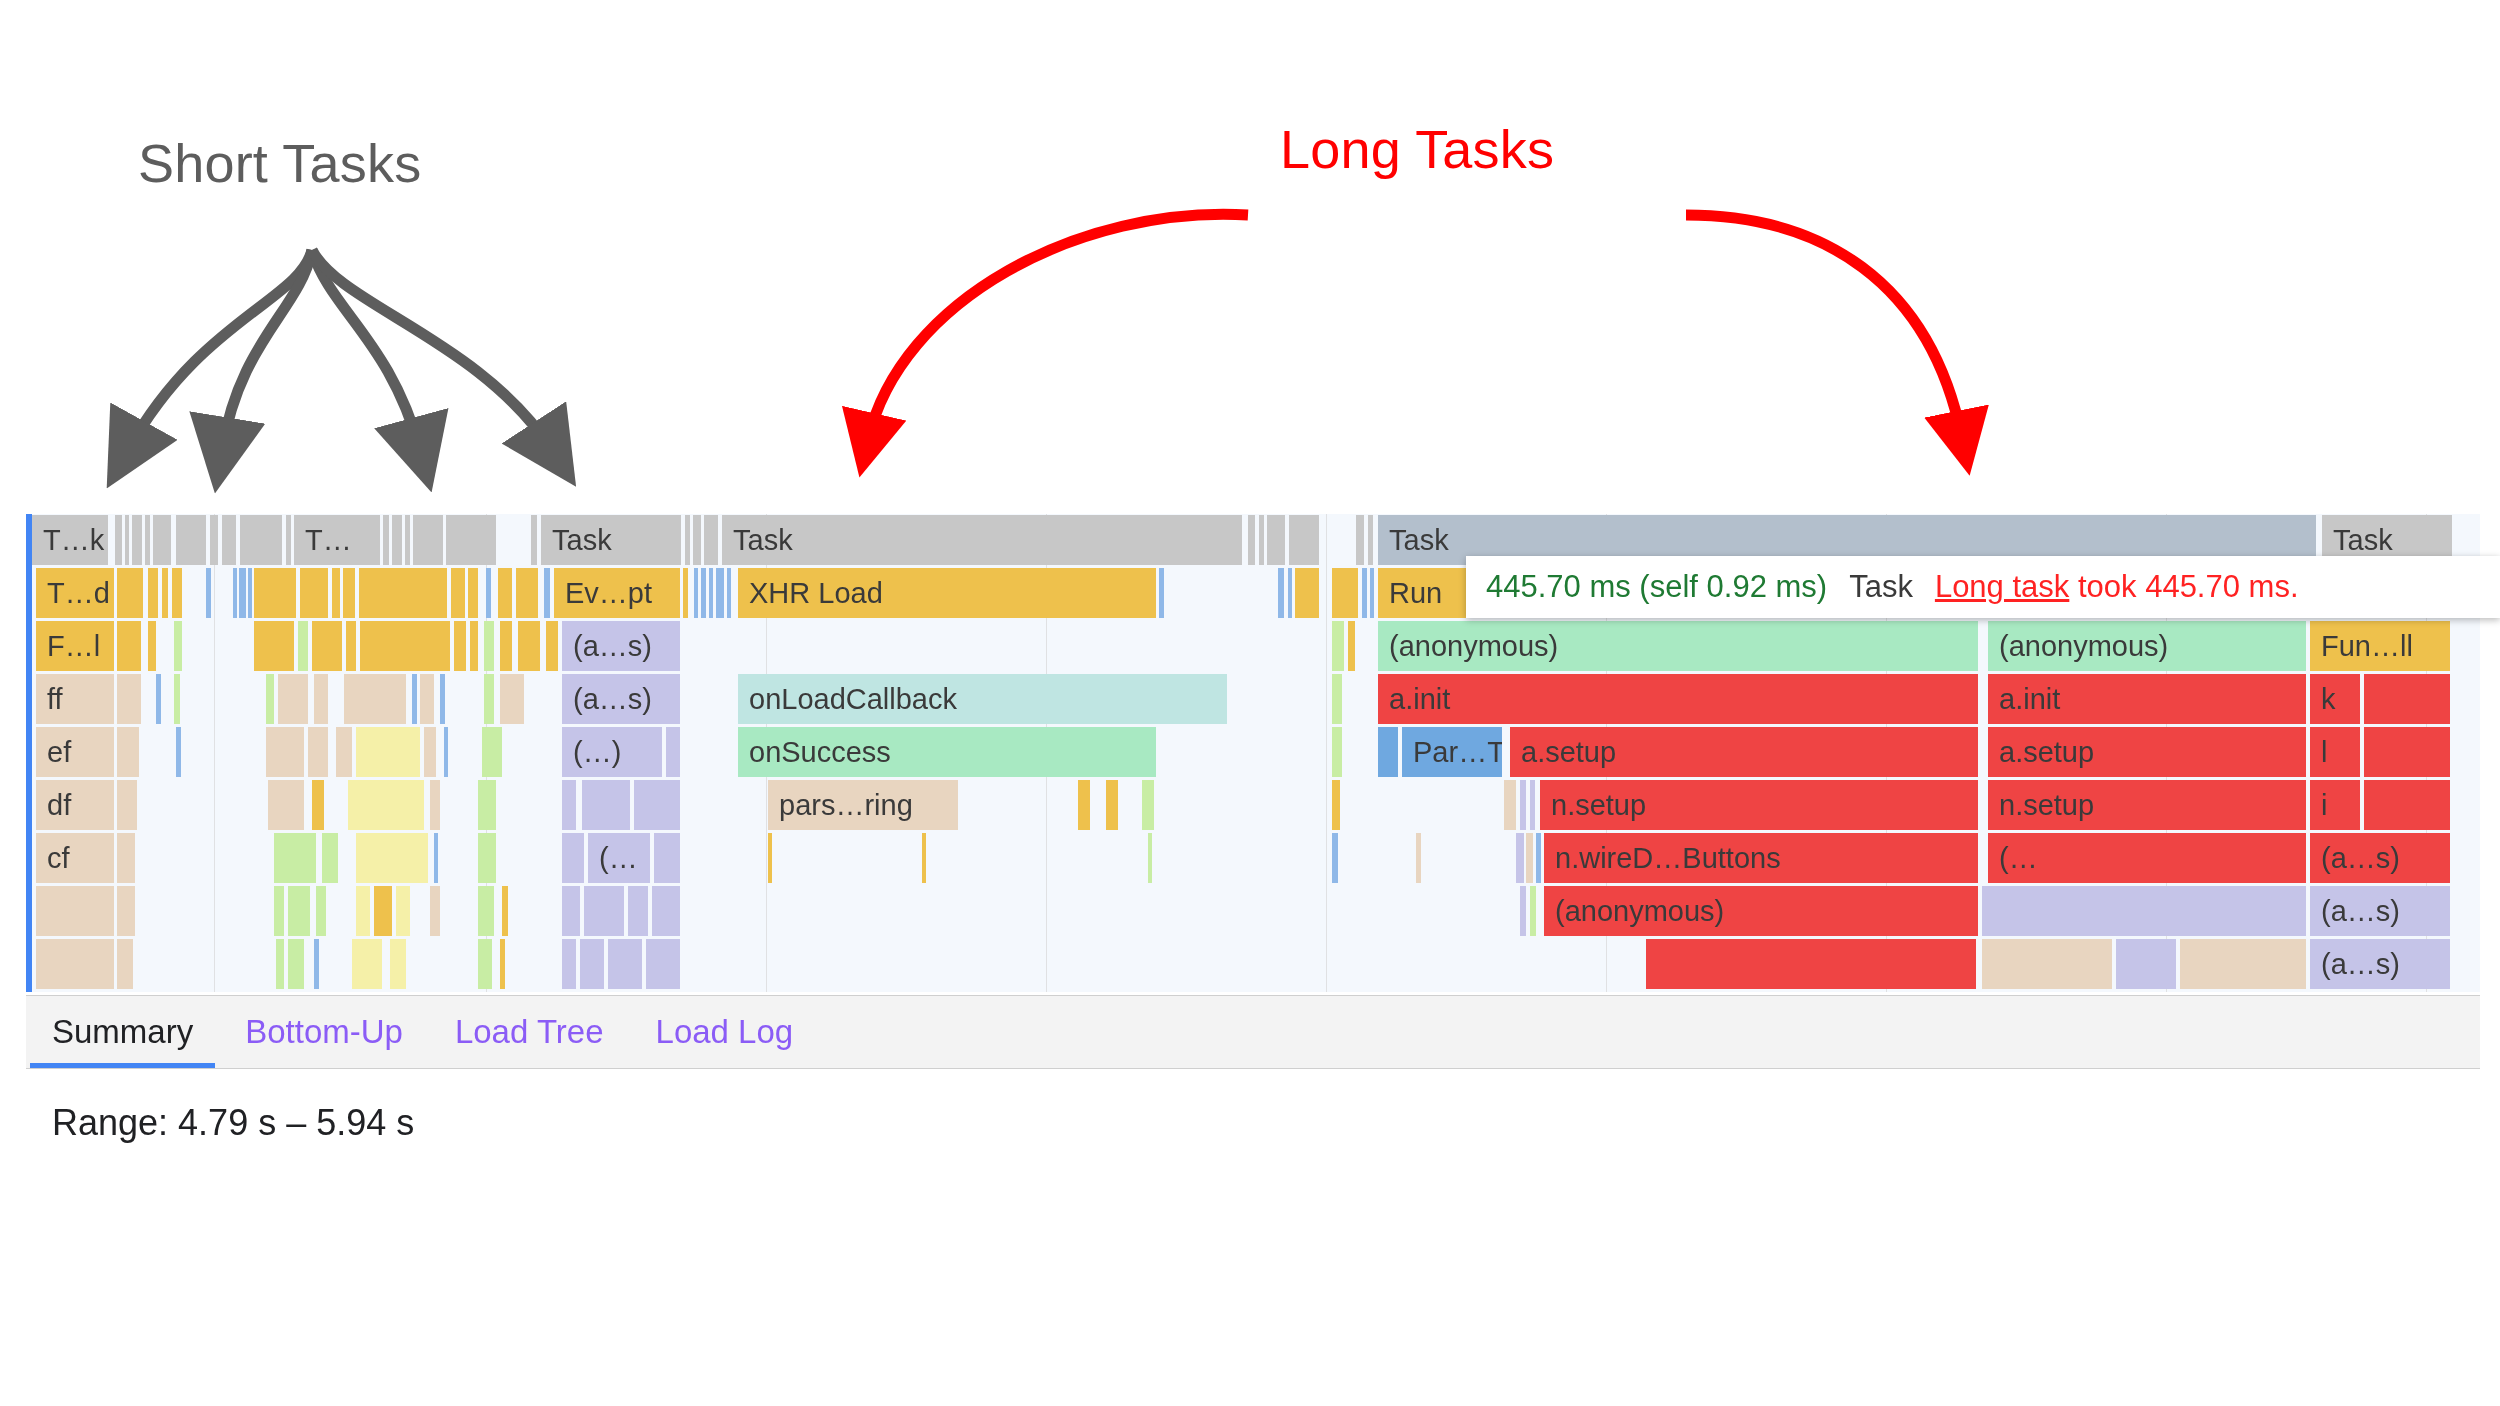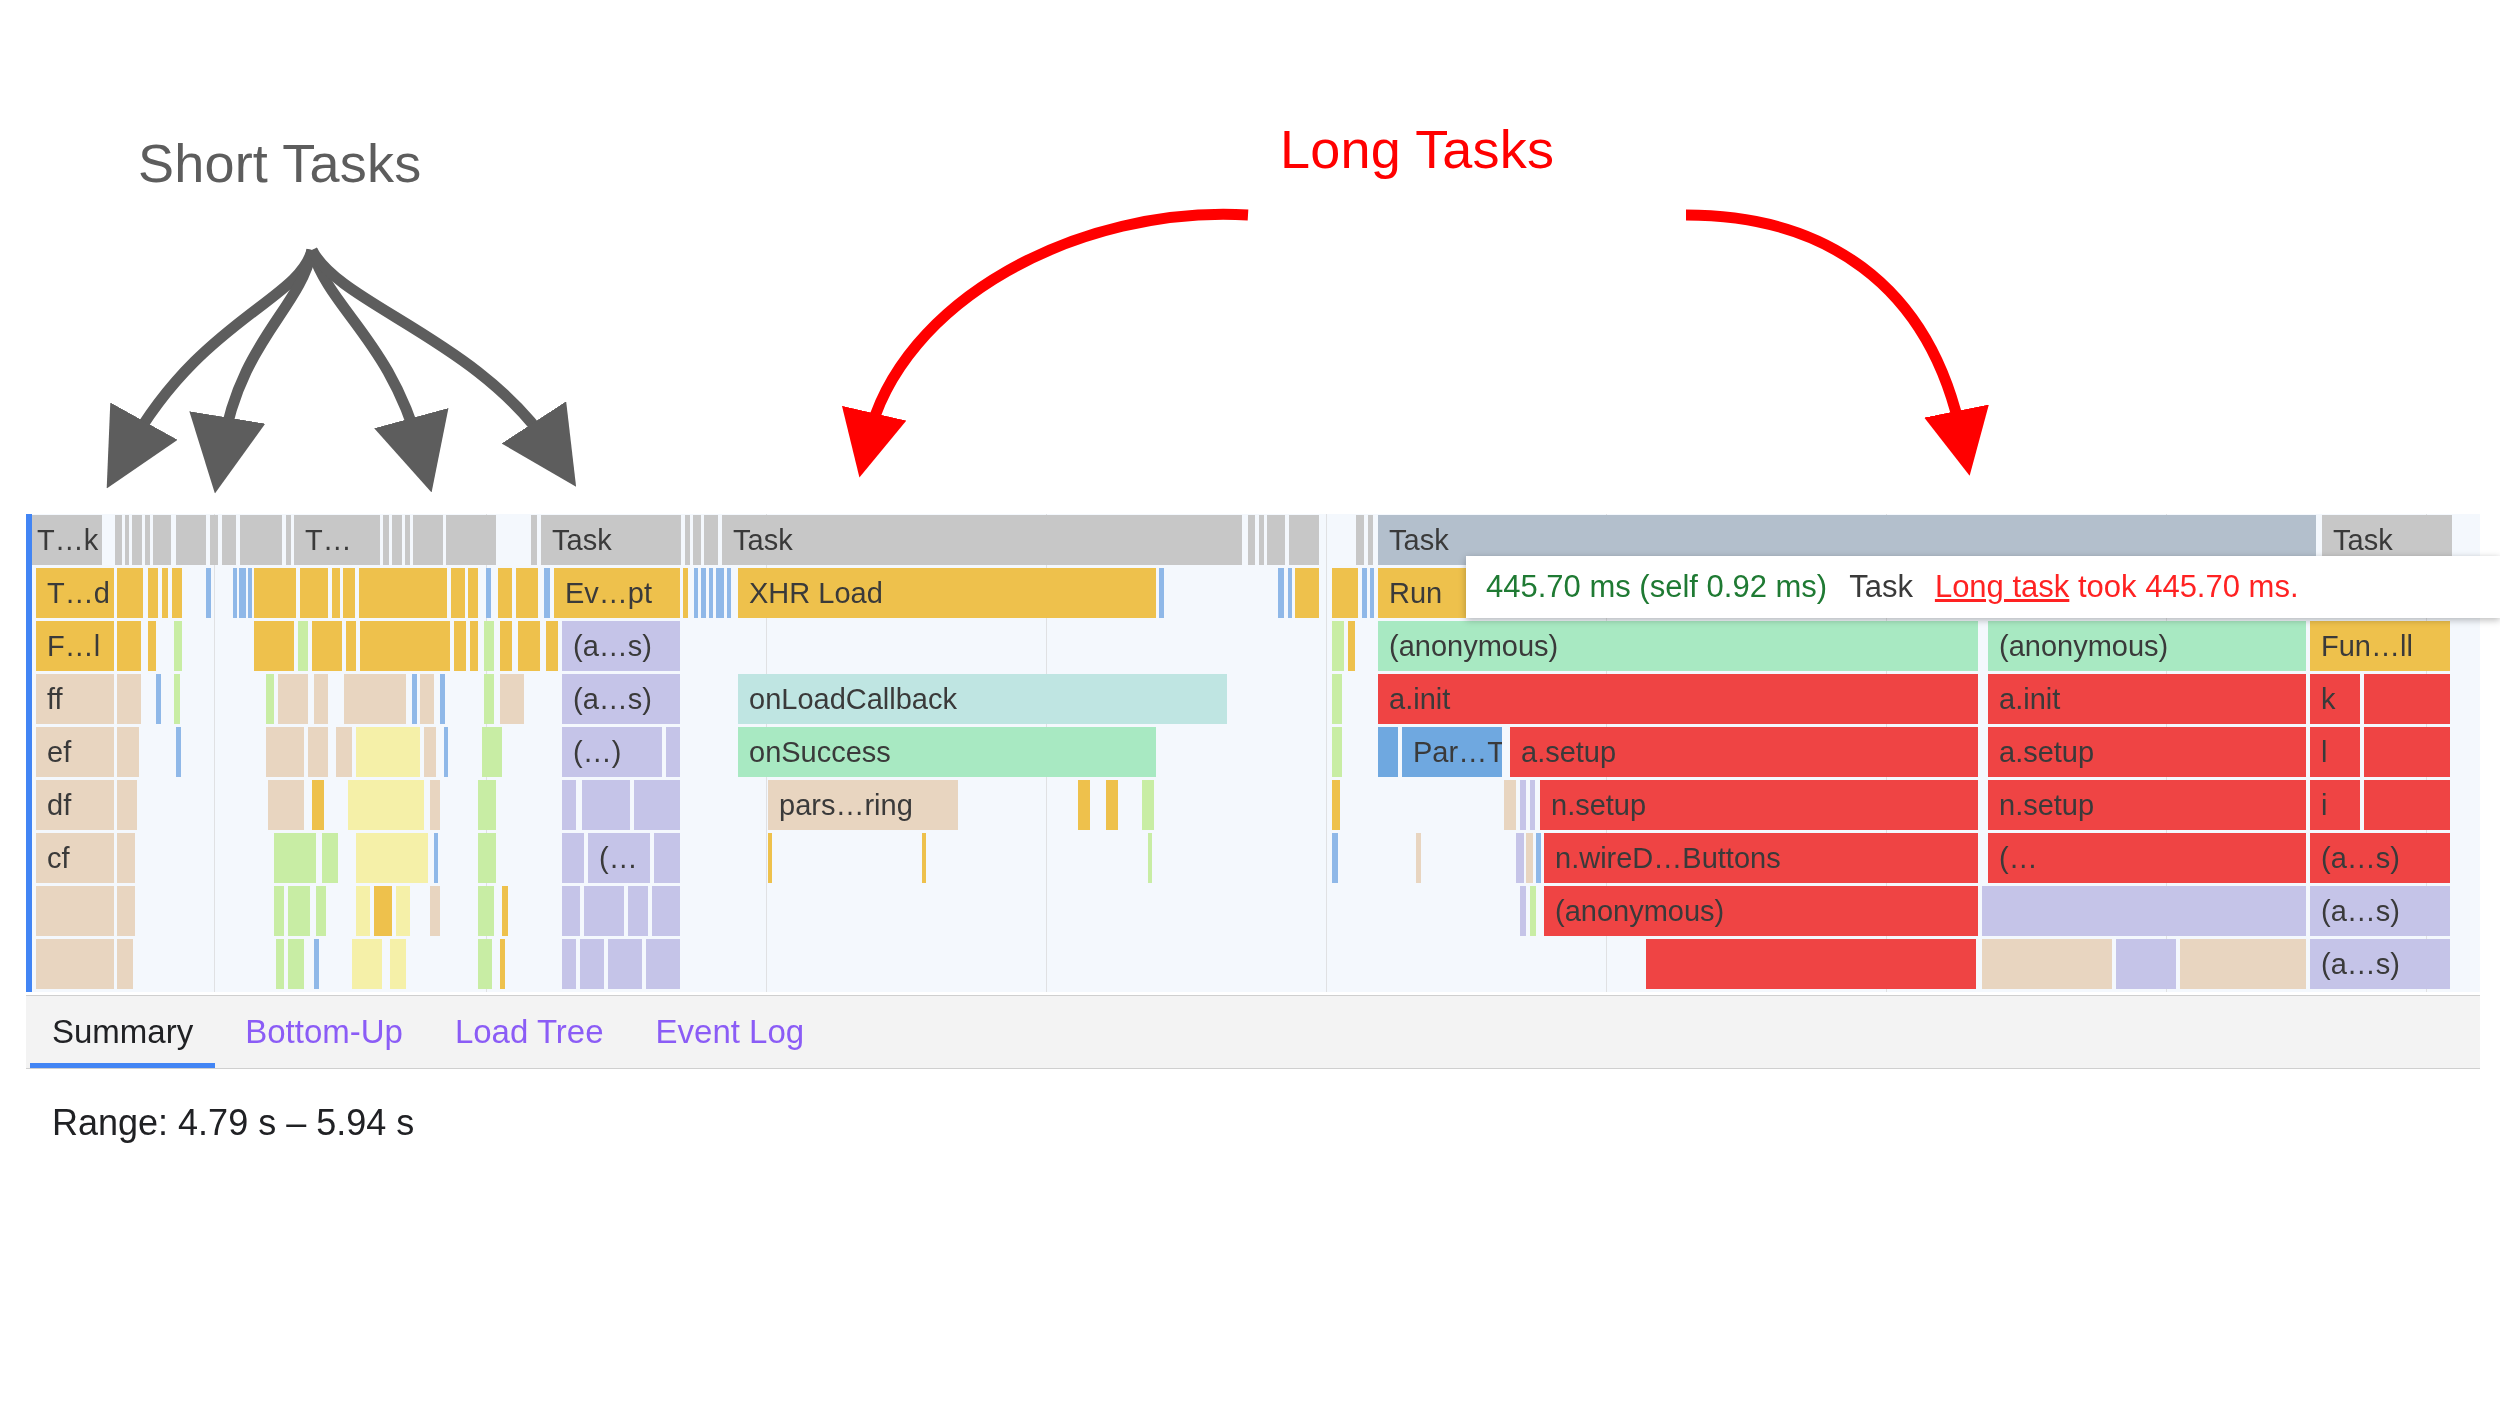--- a/index.html
+++ b/index.html
@@ -134,21 +134,21 @@
   <div class="vgrid" style="left:1300px"></div>
   <div class="vgrid" style="left:1580px"></div>
   <div class="vgrid" style="left:1860px"></div>
   <div class="vgrid" style="left:2140px"></div>
   <div class="vgrid" style="left:2400px"></div>
 
   <div class="rows">
 
     <div class="row r0">
 
-      <div class="blk c-gray" style="left:0;width:76px">T…k</div>
+      <div class="blk c-gray" style="left:6px;width:76px">T…k</div>
       <div class="blk c-gray nopad" style="left:89px;width:7px"></div>
       <div class="blk c-gray nopad" style="left:99px;width:4px"></div>
       <div class="blk c-gray nopad" style="left:106px;width:10px"></div>
       <div class="blk c-gray nopad" style="left:119px;width:5px"></div>
       <div class="blk c-gray nopad" style="left:127px;width:18px"></div>
       <div class="blk c-gray nopad" style="left:150px;width:30px"></div>
       <div class="blk c-gray nopad" style="left:184px;width:8px"></div>
       <div class="blk c-gray nopad" style="left:196px;width:14px"></div>
       <div class="blk c-gray nopad" style="left:214px;width:42px"></div>
       <div class="blk c-gray nopad" style="left:260px;width:5px"></div>
@@ -402,16 +402,16 @@
 <div class="tooltip">
   <span class="tt-dur">445.70 ms (self 0.92 ms)</span>
   <span class="tt-name">Task</span>
   <span class="tt-warn"><u>Long task</u><span> took 445.70 ms.</span></span>
 </div>
 
 <div class="tabbar">
   <div class="tab active">Summary</div>
   <div class="tab">Bottom-Up</div>
   <div class="tab">Load Tree</div>
-  <div class="tab">Event Log</div>
+  <div class="tab">Load Log</div>
 </div>
 
 <div class="range-line">Range: 4.79 s – 5.94 s</div>
 
 </body></html>

